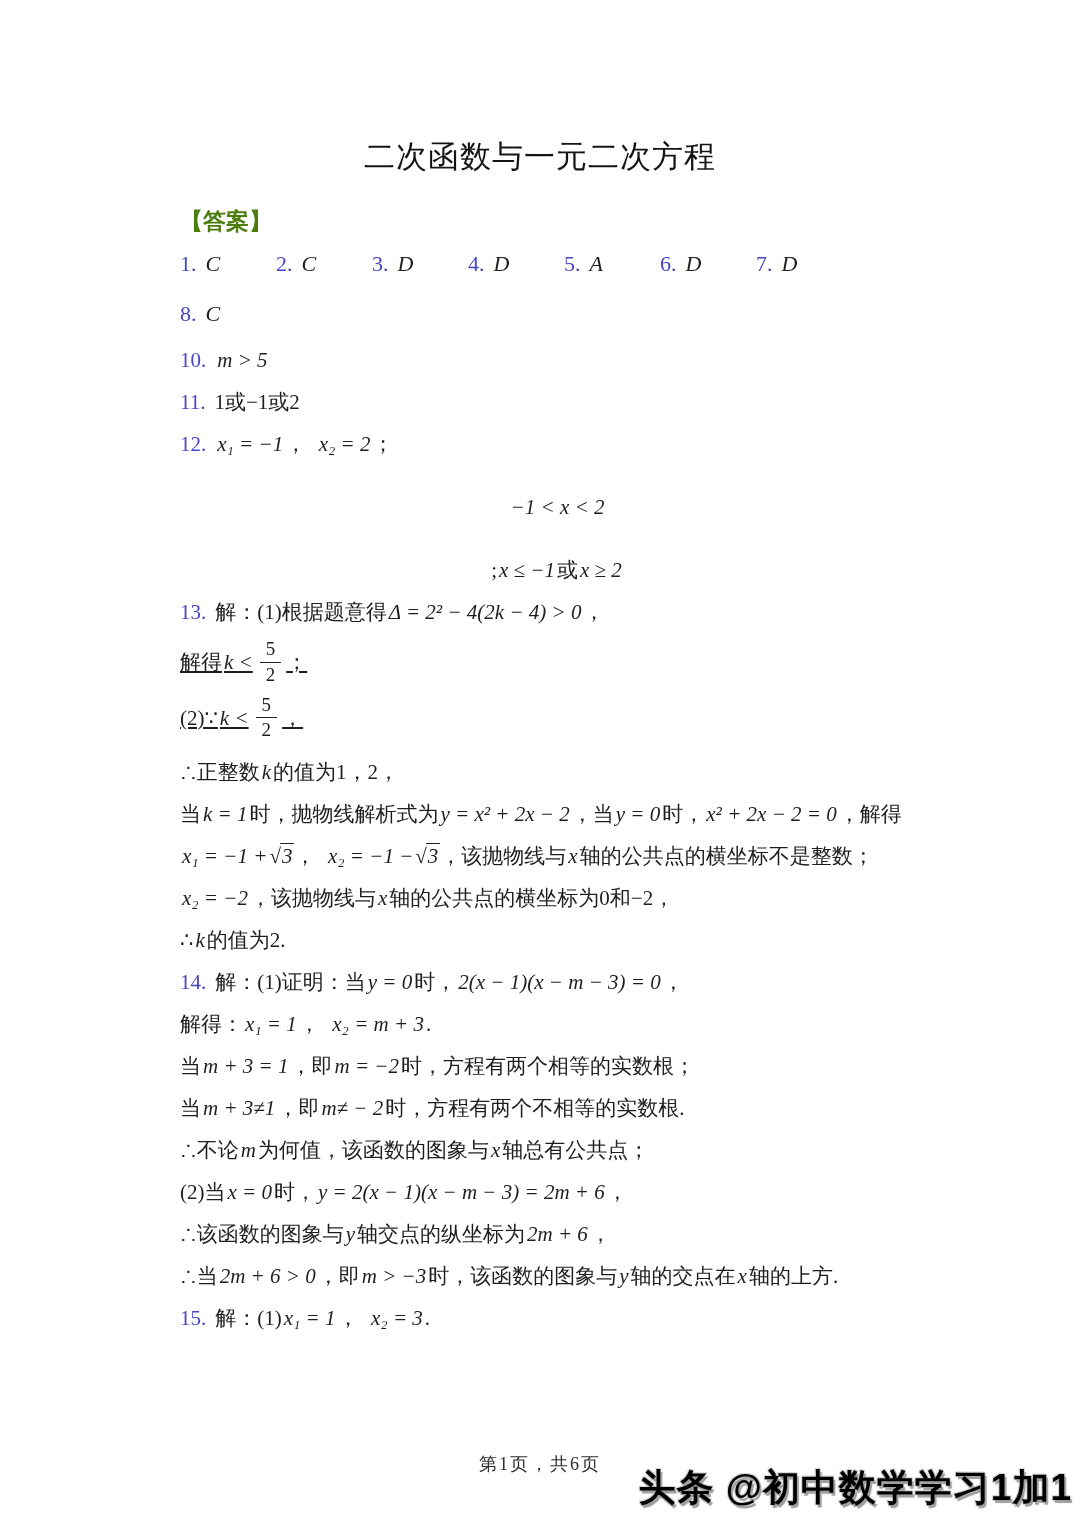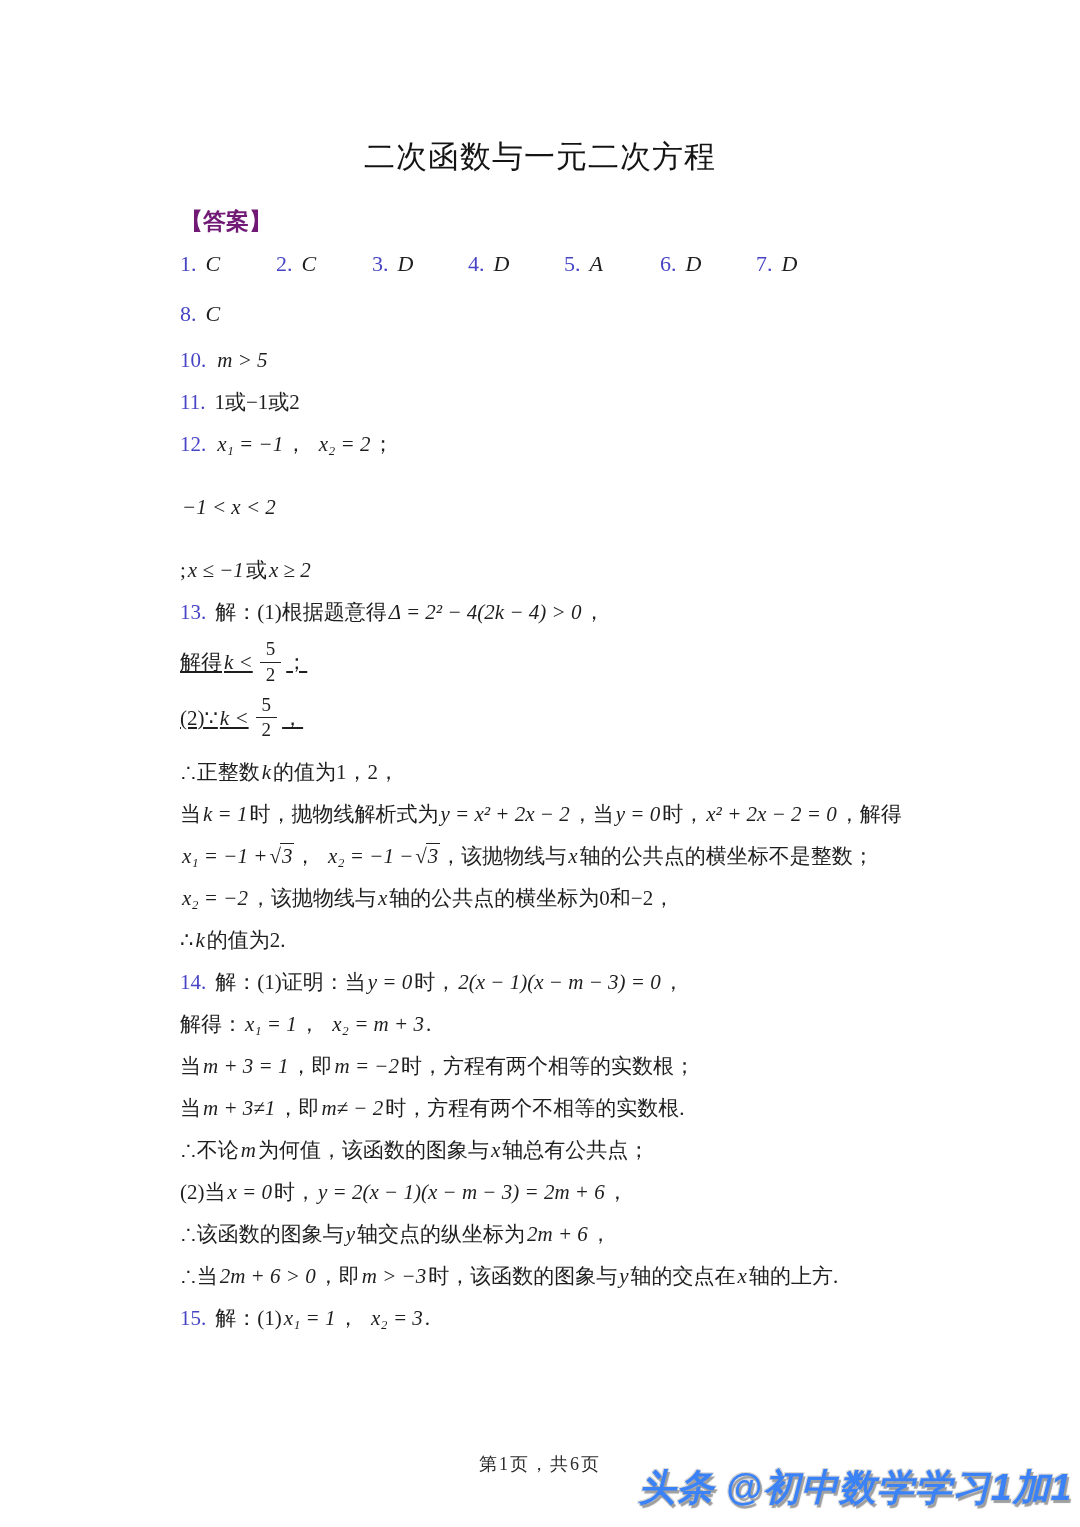--- a/index.html
+++ b/index.html
@@ -19,41 +19,41 @@
     font-weight: normal;
     color: #141414;
     letter-spacing: 1px;
   }
   .content {
     margin-left: 180px;
     margin-right: 145px;
   }
   .answers-label {
     margin-top: 28px;
-    color: #701a75;
+    color: #4d7c0f;
     font-weight: bold;
     font-size: 23px;
   }
   .choice-row {
     display: flex;
     align-items: center;
     min-height: 46px;
     margin-top: 4px;
     font-size: 22px;
   }
   .choice-item { width: 96px; display: flex; align-items: baseline; }
   .qnum { color: #4745c4; margin-right: 9px; white-space: nowrap; }
   .choice-letter { font-style: italic; }
   .lines { margin-top: 2px; }
   .line {
     font-size: 21px;
     line-height: 42px;
     white-space: nowrap;
   }
-  .line.gap-line { margin-top: 21px; }
+  .line.gap-line { margin-top: 21px; text-align: center; }
   .line.has-frac { margin: 7px 0; text-decoration: underline; }
   .cn { font-style: normal; }
   .math { font-style: italic; padding: 0 2px; }
   .frac {
     display: inline-flex;
     flex-direction: column;
     vertical-align: middle;
     text-align: center;
     font-size: 19px;
     line-height: 1.2;
@@ -75,23 +75,22 @@
     letter-spacing: 2px;
   }
   .watermark {
     position: absolute;
     right: 8px;
     bottom: 14px;
     font-family: "Liberation Sans", "DejaVu Sans", sans-serif;
     font-weight: bold;
     font-size: 37px;
     letter-spacing: 1px;
-    color: #3b82f6;
+    color: #000000;
     text-shadow: 2px 3px 1px #9e9e9e, -1px -1px 0 #d6d6d6, 1px -1px 0 #d6d6d6, -1px 1px 0 #d6d6d6;
-    font-style: italic;
   }
 </style>
 </head>
 <body>
 
 <div class="page">
   <div class="doc-title">二次函数与一元二次方程</div>
 
   <div class="content">
     <div class="answers-label">【答案】</div>

